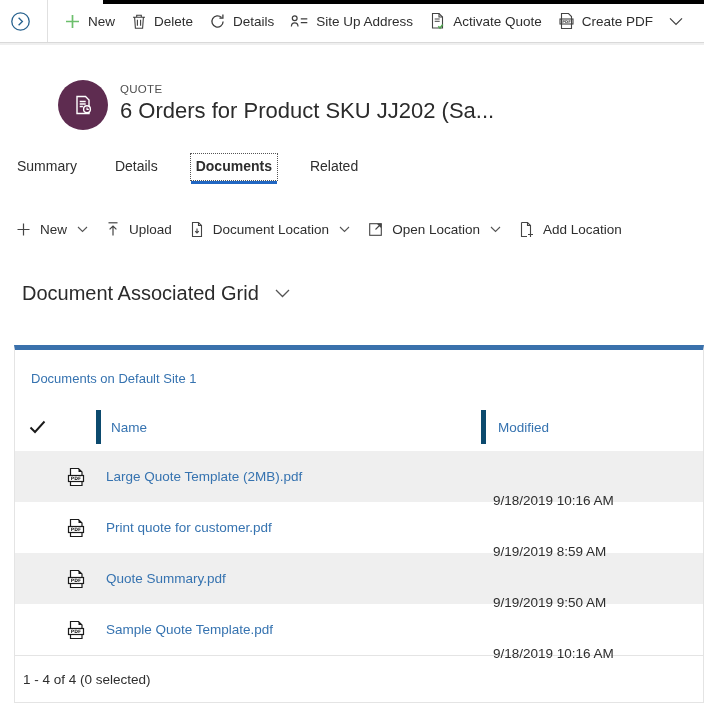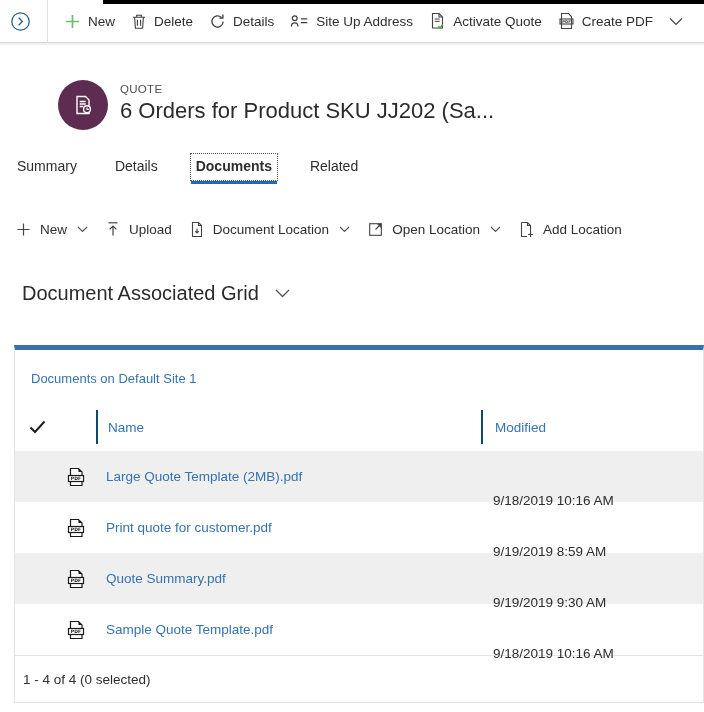--- a/index.html
+++ b/index.html
@@ -59,21 +59,21 @@
     border:1px solid #e4e4e4; border-top:5px solid #3a71ac; }
   .breadcrumb-row { padding:19px 16px 16px; }
   .breadcrumb-link { font-size:13px; color:#3673b0; text-decoration:none; cursor:pointer; }
 
   .grid-header { display:flex; align-items:stretch; height:48px; }
   .hcell { display:flex; align-items:center; font-size:13.5px; color:#3673b0; cursor:pointer; }
   .hcell.sel { width:81px; padding-left:14px; color:#1a1a1a; }
   .hcell.name { width:385px; }
   .hcell.mod { flex:1; }
   .hcell .hinner { display:flex; align-items:center; height:34px; width:100%;
-    border-left:2px solid #0c4a6e; padding-left:10px;text-align:center; }
+    border-left:5px solid #0c4a6e; padding-left:10px;text-align:center; }
   .hcell.mod .hinner { padding-left:12px; }
 
   .grid-row { display:flex; align-items:center; height:51px; cursor:pointer;justify-content:flex-end; }
   .grid-row.alt { background:#efefef; }
   .cell { display:flex; align-items:center; height:100%; }
   .cell.sel { width:81px; justify-content:flex-end; padding-right:11px; }
   .cell.name { width:385px; padding-left:10px; }
   .cell.mod { flex:1; padding-left:12px;margin-top:48px; }
   .doc-link { font-size:13.5px; color:#3673b0; text-decoration:none; cursor:pointer; }
   .mod-text { font-size:13.5px; color:#2e2e2e; }
@@ -340,21 +340,21 @@
               <path d="M11.5 1.5V5H15Z" fill="#1a1a1a"></path>
               <rect x="1.5" y="8.5" width="15" height="6" fill="#fff" stroke="#1a1a1a" stroke-width="1.2"></rect>
               <text x="9" y="13.2" font-size="4.6" font-weight="bold" fill="#1a1a1a" text-anchor="middle" font-family="DejaVu Sans, sans-serif">PDF</text>
             </svg>
         </span>
       </div>
       <div class="cell name">
           <a class="doc-link">Quote Summary.pdf</a>
         </div>
       <div class="cell mod">
-          <span class="mod-text">9/19/2019 9:30 AM</span>
+          <span class="mod-text">9/19/2019 9:50 AM</span>
         </div>
     </div>
 
     <div class="grid-row">
       <div class="cell sel">
         <span>
           <svg width="18" height="20" viewBox="0 0 18 20">
               <path d="M3.5 1.5h8l3.5 3.5v13.5h-11.5z" fill="#fff" stroke="#1a1a1a" stroke-width="1.2"></path>
               <path d="M11.5 1.5V5H15Z" fill="#1a1a1a"></path>
               <rect x="1.5" y="8.5" width="15" height="6" fill="#fff" stroke="#1a1a1a" stroke-width="1.2"></rect>

